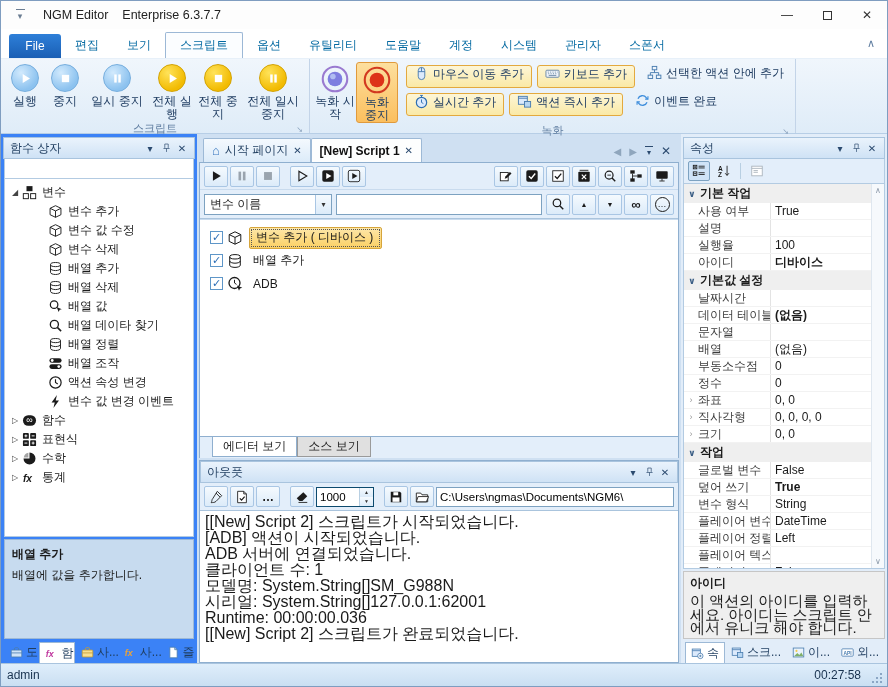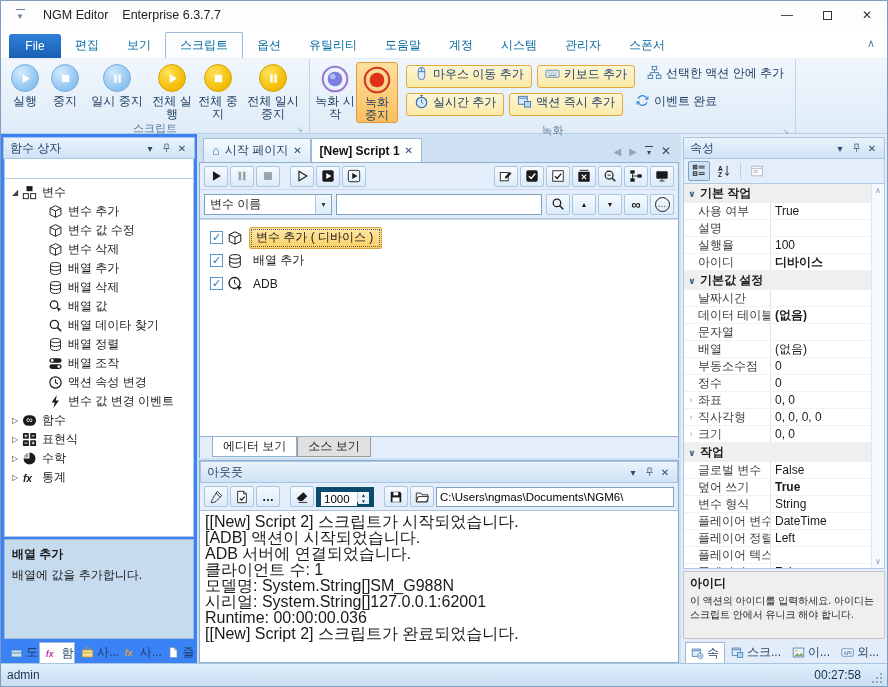--- a/index.html
+++ b/index.html
@@ -112,21 +112,21 @@
   .slabel{margin-left:4px;padding:1px 4px;}
   .slabel.sel{background:linear-gradient(#fde7a9,#fbd064);border:1px solid #d6a53c;border-radius:2px;
     outline:1px dotted #555;outline-offset:-3px;padding:1px 8px 2px 6px;}
   .viewtabs{height:22px;display:flex;align-items:flex-start;padding-left:12px;background:#e3eefa;border-top:1px solid #8fafcf;flex:none;}
   .vtab{height:20px;padding:0 10px;display:flex;align-items:center;background:#e0e0e0;border:1px solid #9a9a9a;border-top:none;color:#222;}
   .vtab.active{background:#fff;border-color:#8fafcf;}
 
   
   .outputpanel{height:203px;flex:none;display:flex;flex-direction:column;border:1px solid #8fafcf;background:#e3eefa;margin-top:2px;}
   .otb{height:27px;display:flex;align-items:center;gap:2px;padding:0 4px;flex:none;}
-  .spin{width:58px;height:20px;border:5px solid #0c4a6e;background:#fff;display:flex;align-items:flex-start;}
+  .spin{width:58px;height:20px;border:1px solid #0c4a6e;background:#fff;display:flex;align-items:center;}
   .spin input{flex:1;border:none;width:36px;font:inherit;font-size:11.5px;padding-left:3px;}
   .spin .arrows{width:14px;height:100%;display:flex;flex-direction:column;border-left:1px solid #b8cfe2;}
   .spin .arrows span{flex:1;font-size:5px;display:flex;align-items:center;justify-content:center;color:#333;background:linear-gradient(#f5fafe,#dcebf9);}
   .pathbox{flex:1;height:20px;border:1px solid #7da2c1;background:#fff;font:inherit;font-size:11.5px;padding:0 3px;min-width:60px;}
   .olog{flex:1;background:#fff;border-top:1px solid #aac4dd;padding:3px 5px;overflow:hidden;line-height:16px;font-size:16px;}
 
   
   .rightpanel{width:208px;flex:none;display:flex;flex-direction:column;background:#e2edf9;border-left:2px solid #cfe0f2;padding:3px 2px 0 2px;}
   .propbar{height:25px;display:flex;align-items:center;gap:3px;padding:2px 4px;background:#e3eefa;border:1px solid #b3cbe2;border-top:none;flex:none;}
   .pbtn{width:22px;height:20px;display:flex;align-items:center;justify-content:center;color:#1b1b1b;border-radius:2px;}
@@ -140,21 +140,21 @@
     display:flex;flex-direction:column;justify-content:space-between;align-items:center;color:#8a98a8;font-size:8px;padding:2px 0;}
   .pcat{height:19px;display:flex;align-items:center;background:#efefef;font-weight:bold;}
   .pcat .chev{width:16px;text-align:center;color:#3b5e85;font-size:9px;}
   .prow{height:17px;display:flex;align-items:center;border-bottom:1px solid #f2f2f2;}
   .prow .gut{width:14px;flex:none;text-align:center;color:#9a9a9a;font-size:9px;}
   .prow .pn{width:72px;flex:none;color:#3c3c3c;white-space:nowrap;overflow:hidden;}
   .prow .pv{flex:1;border-left:1px solid #e3e3e3;padding-left:4px;white-space:nowrap;overflow:hidden;height:100%;display:flex;align-items:center;}
   .prow .pv.b{font-weight:bold;}
   .propdesc{height:68px;background:#efefef;border:1px solid #c6c6c6;margin-top:2px;padding:3px 6px;flex:none;overflow:hidden;}
   .propdesc .dt{font-weight:bold;margin-bottom:2px;}
-  .propdesc .db{font-size:10px;line-height:13.5px;}
+  .propdesc .db{font-size:15px;line-height:13.5px;}
 
   
   .statusbar{height:23px;background:linear-gradient(#dfeefb,#cadff2);border-top:1px solid #a9c4de;
     display:flex;align-items:center;padding:0 4px 0 6px;color:#18324f;flex:none;}
   .statusbar .time{margin-left:auto;padding-right:10px;}
   .grip{width:12px;height:12px;position:relative;margin-top:6px;}
   .grip i{position:absolute;width:2px;height:2px;background:#8ba6c4;}
   .grip i:nth-child(1){right:1px;bottom:1px;} .grip i:nth-child(2){right:5px;bottom:1px;} .grip i:nth-child(3){right:1px;bottom:5px;}
   .grip i:nth-child(4){right:9px;bottom:1px;} .grip i:nth-child(5){right:5px;bottom:5px;} .grip i:nth-child(6){right:1px;bottom:9px;}
 </style>

